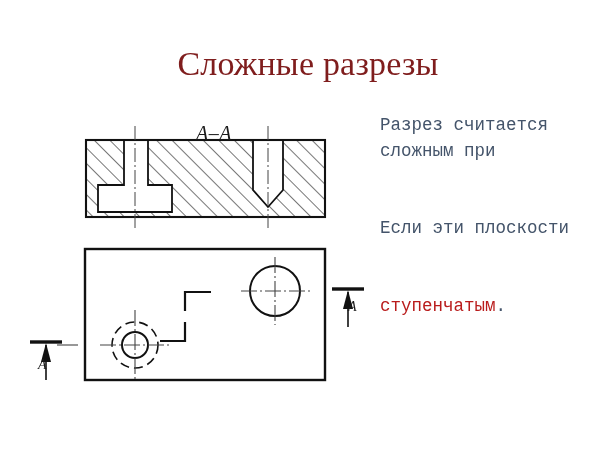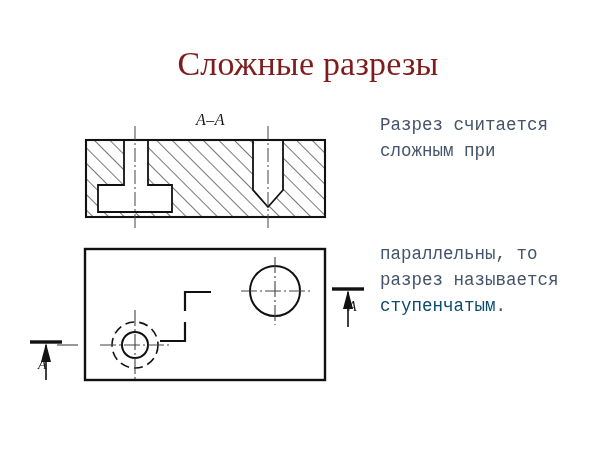--- a/index.html
+++ b/index.html
@@ -46,21 +46,21 @@
     left: 380px;
     top: 113px;
     width: 215px;
     font-size: 17.5px;
     line-height: 25.8px;
     color: #44546A;
     font-family: Liberation Mono, monospace;
     text-align: left;
   }
   #body-text .hl {
-    color: #0c4a6e;
+    color: #b91c1c;
     text-align: center;
   }
 
   
   #drawing {
     position: absolute;
     left: 0px;
     top: 0px;
     width: 600px;
     height: 450px;
@@ -71,22 +71,22 @@
     position: absolute;
     font-family: "Liberation Serif", serif;
     font-style: italic;
     color: #1a1a1a;
     font-size: 14px;
     line-height: 14px;
     white-space: nowrap;
   }
   #lbl-aa {
     left: 196px;
-    top: 113px;
-    font-size: 16px;
+    top: 126px;
+    font-size: 20px;
     letter-spacing: 0.5px;
   }
   #lbl-a-left {
     left: 38px;
     top: 358px;
     font-size: 14px;
   }
   #lbl-a-right {
     left: 348px;
     top: 300px;
@@ -98,23 +98,23 @@
 
 <div id="slide">
 
   <div id="title">Сложные разрезы</div>
 
   <div id="body-text">
     <span>Разрез считается</span><br>
     <span>сложным при</span><br>
     <br>
     <br>
+    <span>Если эти плоскости</span><br>
     <br>
-    <span>параллельны, то</span><br>
-    <span>разрез называется</span><br>
+    <br>
     <span class="hl">ступенчатым</span><span>.</span>
   </div>
 
   <svg id="drawing" viewBox="0 0 600 450" width="600" height="450">
     <defs>
 
       <pattern id="hatch45" width="11" height="11" patternUnits="userSpaceOnUse" patternTransform="rotate(-45 0 0)">
         <line x1="0" y1="0" x2="0" y2="11" stroke="#1a1a1a" stroke-width="1.2"></line>
       </pattern>
     </defs>

